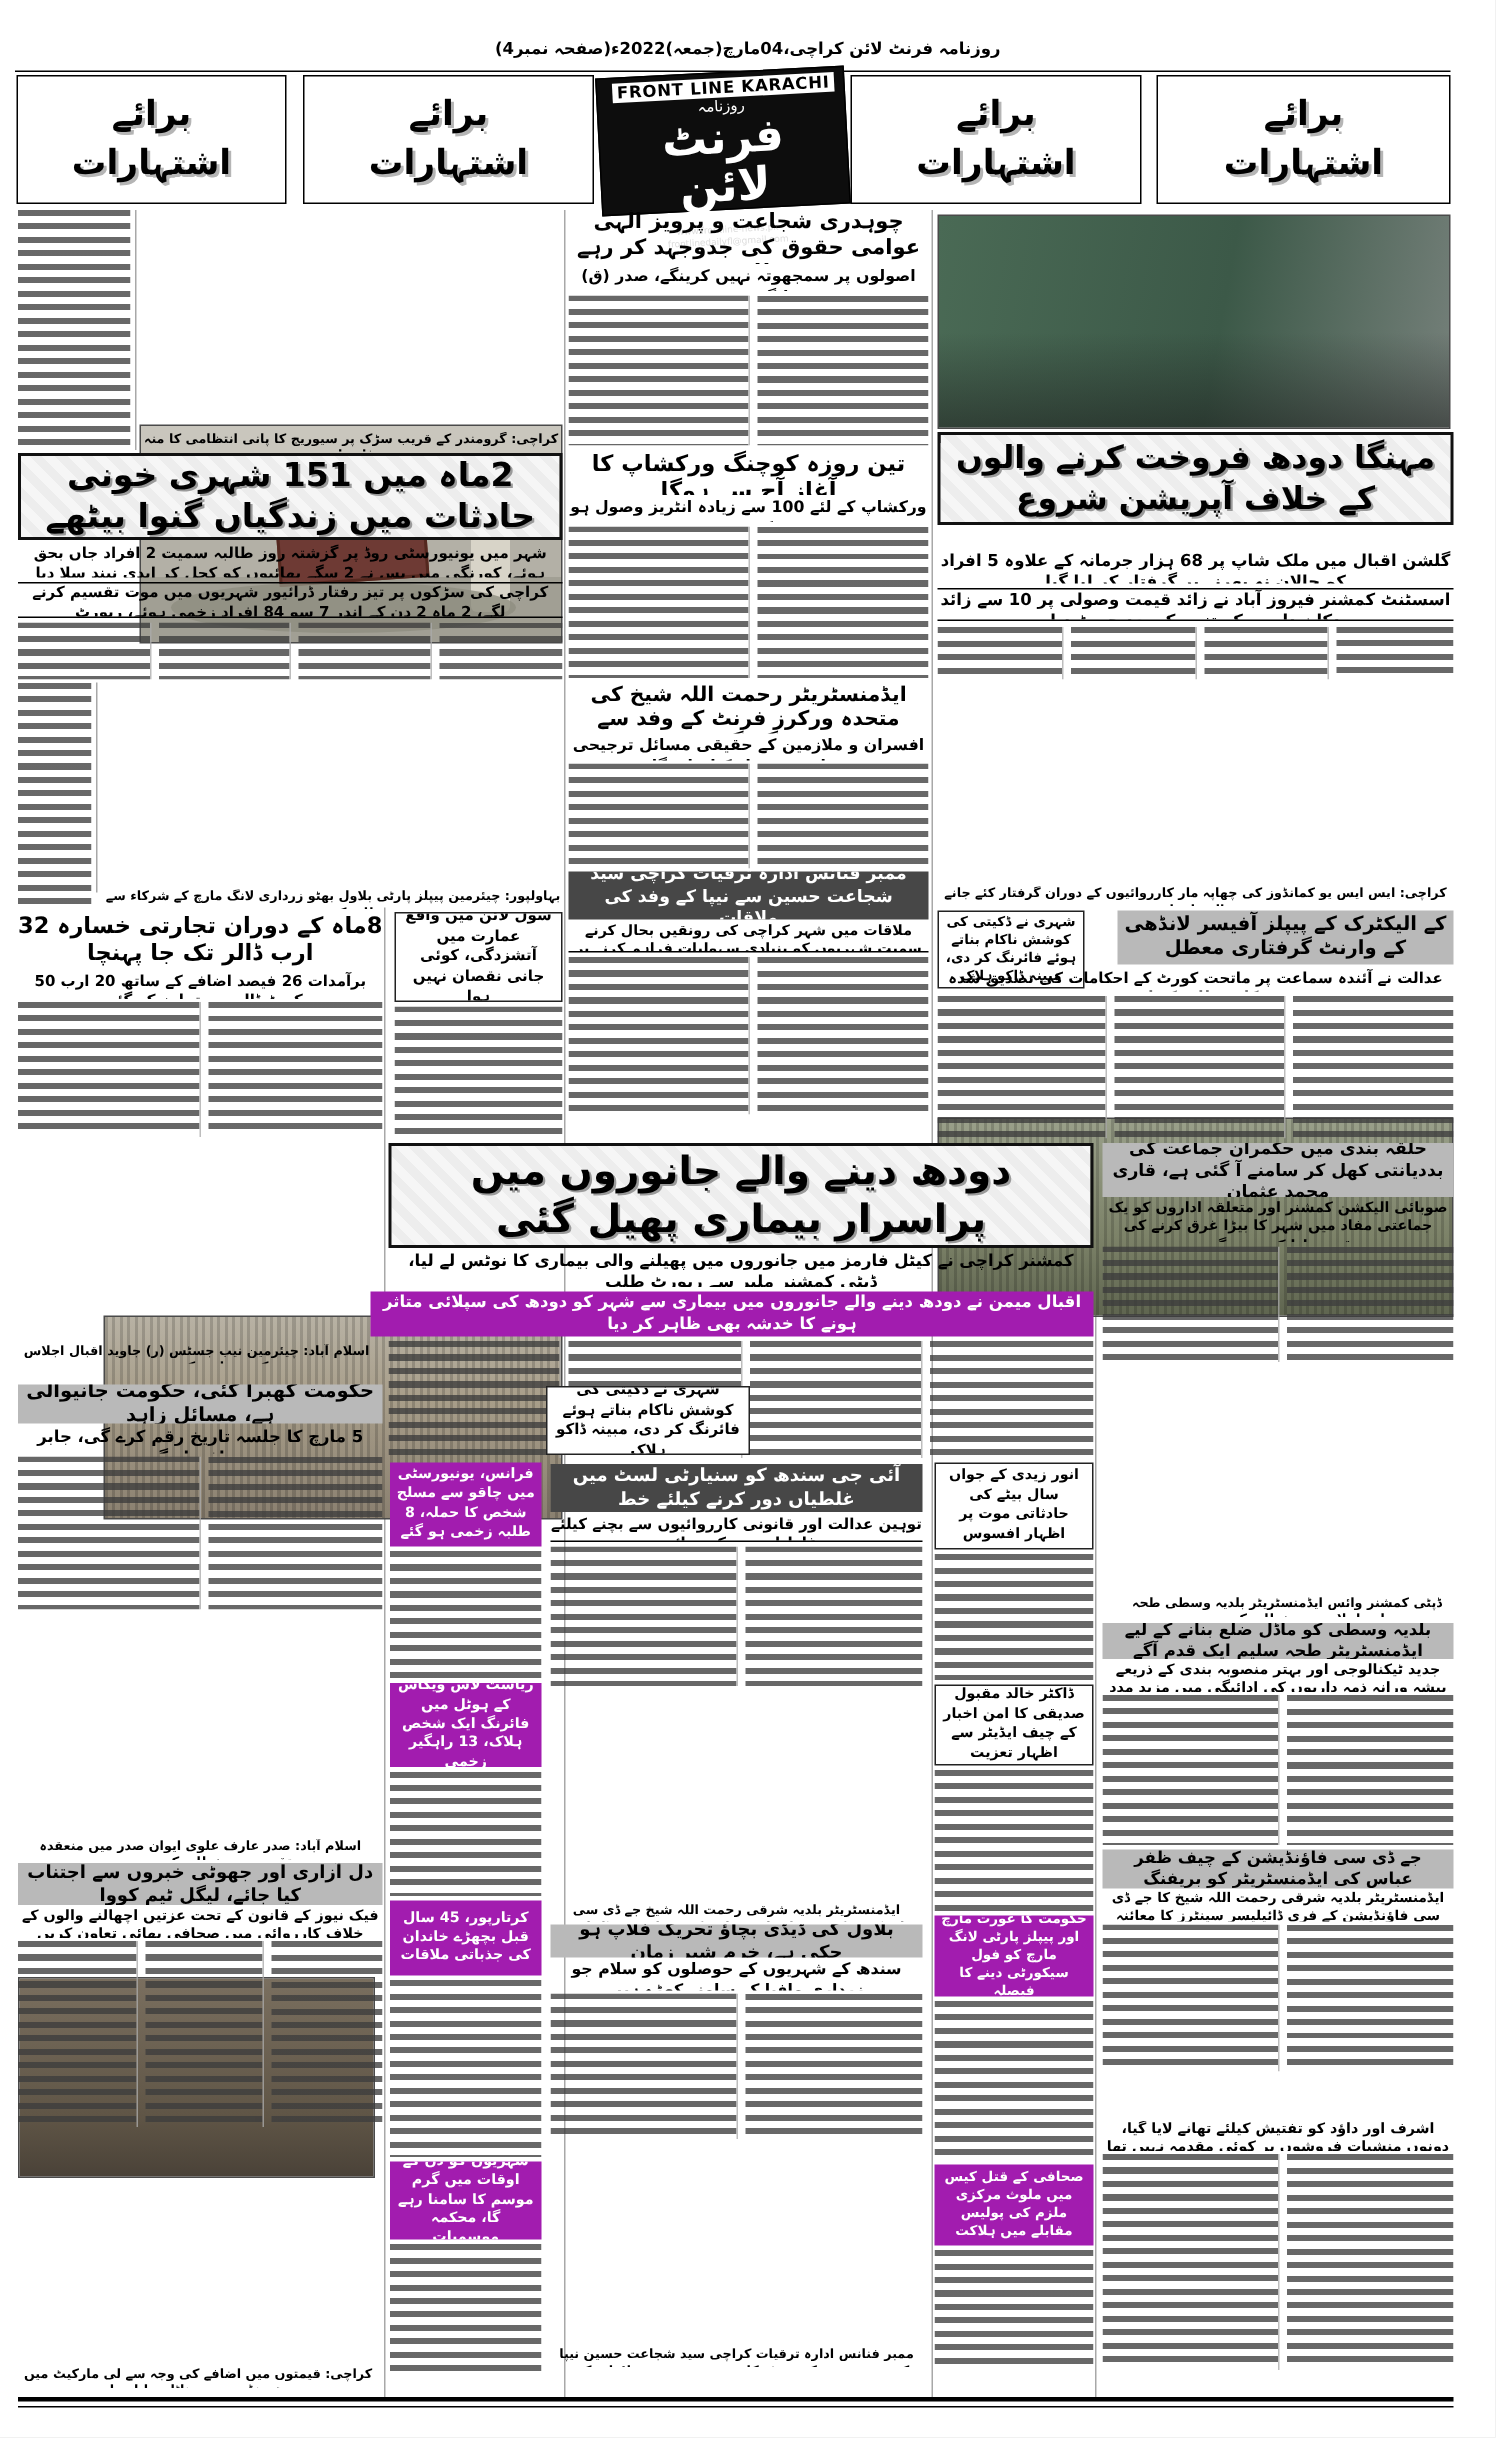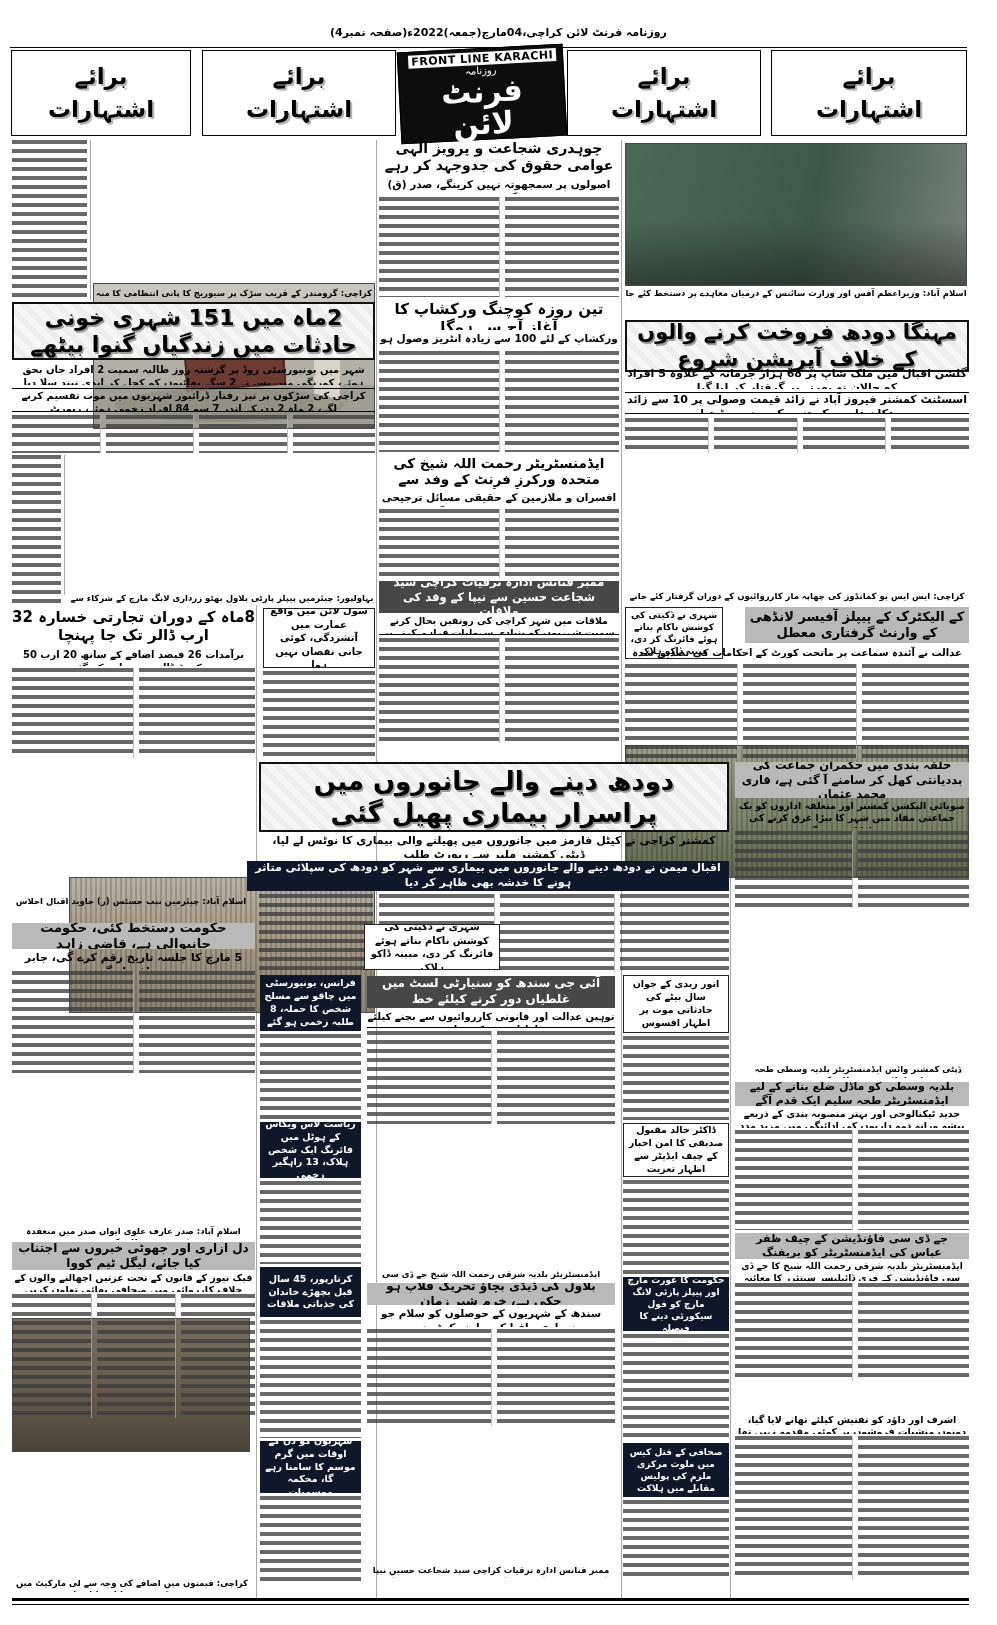--- a/index.html
+++ b/index.html
@@ -22,21 +22,21 @@
   
   .banner{border:2px solid #111;background:
           repeating-linear-gradient(45deg,#f6f6f6 0 6px,#ededed 6px 12px);
           font-weight:bold;text-align:center;display:flex;align-items:center;justify-content:center;
           text-shadow:1.5px 1.5px 0 #9a9a9a;overflow:hidden;padding:0 6px;}
   .hplain{font-weight:bold;text-align:center;overflow:hidden;line-height:1.2;}
   .bar-gray{background:#b9b9b9;font-weight:bold;text-align:center;display:flex;align-items:center;
             justify-content:center;overflow:hidden;padding:1px 4px;line-height:1.25;}
   .bar-dark{background:#474747;color:#fff;font-weight:bold;text-align:center;display:flex;
             align-items:center;justify-content:center;overflow:hidden;padding:1px 4px;line-height:1.3;}
-  .bar-black{background:#0f172a;color:#fff;font-weight:bold;text-align:center;display:flex;
+  .bar-black{background:#a21caf;color:#fff;font-weight:bold;text-align:center;display:flex;
              align-items:center;justify-content:center;overflow:hidden;padding:2px 4px;line-height:1.35;}
   .box-w{background:#fff;border:1px solid #222;font-weight:bold;text-align:center;display:flex;
          align-items:center;justify-content:center;overflow:hidden;padding:2px 3px;line-height:1.35;}
   .sub{font-weight:bold;text-align:center;overflow:hidden;line-height:1.3;}
   .lined{border-top:1px solid #000;border-bottom:1px solid #000;}
   .uline{border-bottom:1px solid #000;}
   .cap{font-size:8.5px;font-weight:600;text-align:center;overflow:hidden;line-height:1.25;}
   
   .bd{display:flex;direction:rtl;overflow:hidden;}
   .bd i{flex:1;display:block;background:repeating-linear-gradient(to bottom,#3d3d3d 0 4px,transparent 4px 9px);
@@ -95,21 +95,21 @@
   <div class="abs photo" style="right:622px;top:140px;width:282px;height:146px;background:linear-gradient(to bottom,#c9c6bd 0 30%,#b3b0a6 30% 70%,#a19f94 70%)">
     <span class="dumpster"></span>
     <span class="figure"></span>
     <span class="puddle"></span>
   </div>
   <div class="abs cap" style="right:622px;top:288px;width:282px;height:13px">کراچی: گرومندر کے قریب سڑک پر سیوریج کا پانی انتظامی کا منہ چڑا رہا ہے</div>
   <div class="abs bd" style="right:910px;top:140px;width:75px;height:158px">
       <i></i>
     </div>
 
-  <div class="abs banner" style="right:28px;top:320px;width:344px;height:52px;font-size:21px;line-height:1.3">مہنگا دودھ فروخت کرنے والوں کے خلاف آپریشن شروع</div>
+  <div class="abs banner" style="right:28px;top:288px;width:344px;height:62px;font-size:21px;line-height:1.3">مہنگا دودھ فروخت کرنے والوں کے خلاف آپریشن شروع</div>
   <div class="abs sub" style="right:28px;top:367px;width:344px;height:22px;font-size:11px">گلشن اقبال میں ملک شاپ پر 68 ہزار جرمانہ کے علاوہ 5 افراد کو چالان نہ بھرنے پر گرفتار کر لیا گیا</div>
   <div class="abs sub lined" style="right:28px;top:392px;width:344px;height:22px;font-size:11px">اسسٹنٹ کمشنر فیروز آباد نے زائد قیمت وصولی پر 10 سے زائد دکان داروں کو تنبیہ کے بعد چھوڑ دیا</div>
   <div class="abs bd" style="right:28px;top:418px;width:344px;height:35px">
       <i></i>
       <i></i>
       <i></i>
       <i></i>
     </div>
 
   <div class="abs banner" style="right:622px;top:302px;width:363px;height:58px;font-size:22px;line-height:1.25">2ماہ میں 151 شہری خونی حادثات میں زندگیاں گنوا بیٹھے</div>
@@ -190,21 +190,21 @@
   <div class="abs bd" style="right:268px;top:894px;width:470px;height:78px">
       <i></i>
       <i></i>
       <i></i>
       <i></i>
     </div>
   <div class="abs box-w" style="right:497px;top:924px;width:136px;height:46px;font-size:10px;background:#fff">شہری نے ڈکیتی کی کوشش ناکام بناتے ہوئے فائرنگ کر دی، مبینہ ڈاکو ہلاک</div>
 
   <div class="abs photo" style="right:747px;top:760px;width:238px;height:134px;background:linear-gradient(#7a6f5f,#5f5546 70%,#4a4238)"></div>
   <div class="abs cap" style="right:747px;top:896px;width:238px;height:13px">اسلام آباد: چیئرمین نیب جسٹس (ر) جاوید اقبال اجلاس کی صدارت کر رہے ہیں</div>
-  <div class="abs bar-gray" style="right:742px;top:923px;width:243px;height:26px;font-size:13px">حکومت دستخط گئی، حکومت جانیوالی ہے، قاضی زاہد</div>
+  <div class="abs bar-gray" style="right:742px;top:923px;width:243px;height:26px;font-size:13px">حکومت گھبرا گئی، حکومت جانیوالی ہے، مسائل زاہد</div>
   <div class="abs sub" style="right:742px;top:951px;width:243px;height:18px;font-size:11px">5 مارچ کا جلسہ تاریخ رقم کرے گی، جابر میو، افتخار گجر</div>
   <div class="abs bd" style="right:742px;top:971px;width:243px;height:102px">
       <i></i>
       <i></i>
     </div>
 
   <div class="abs box-w" style="right:268px;top:975px;width:106px;height:58px;font-size:9.5px">انور زیدی کے جواں سال بیٹے کی حادثاتی موت پر اظہار افسوس</div>
   <div class="abs bd" style="right:268px;top:1036px;width:106px;height:84px">
       <i></i>
     </div>

